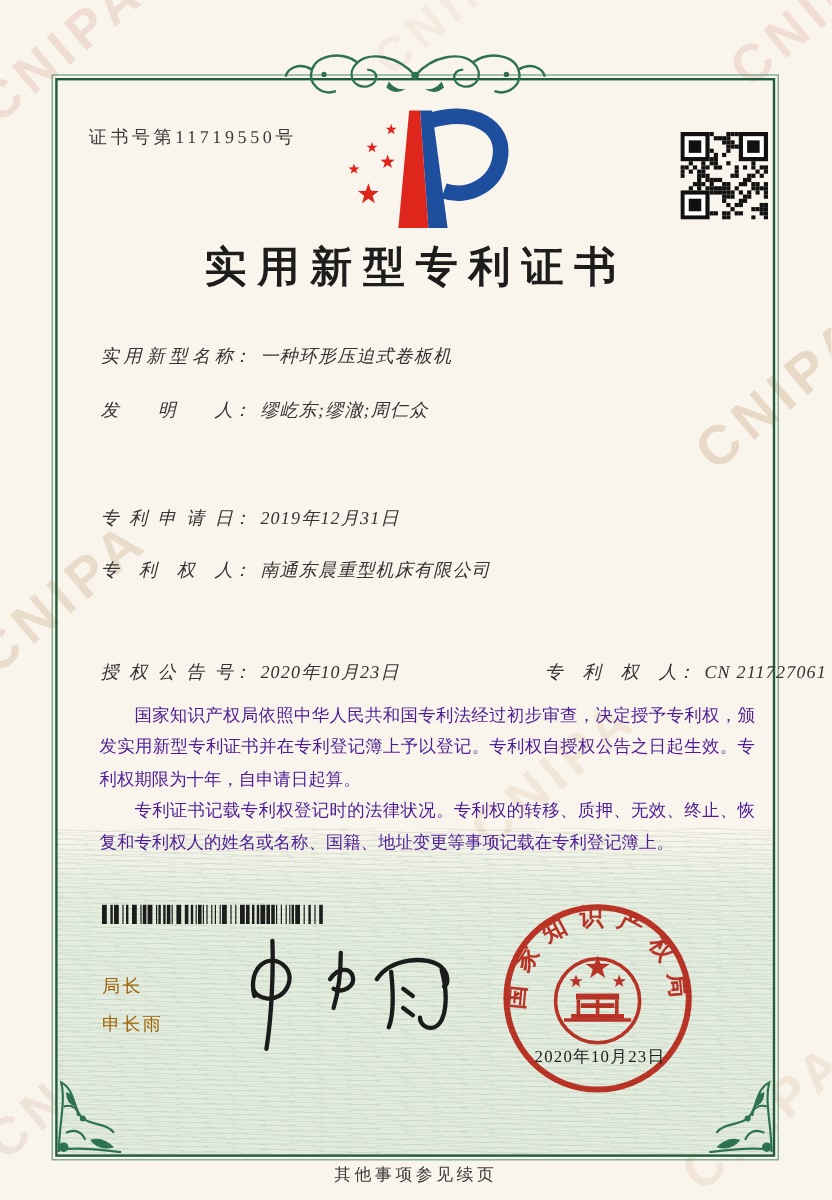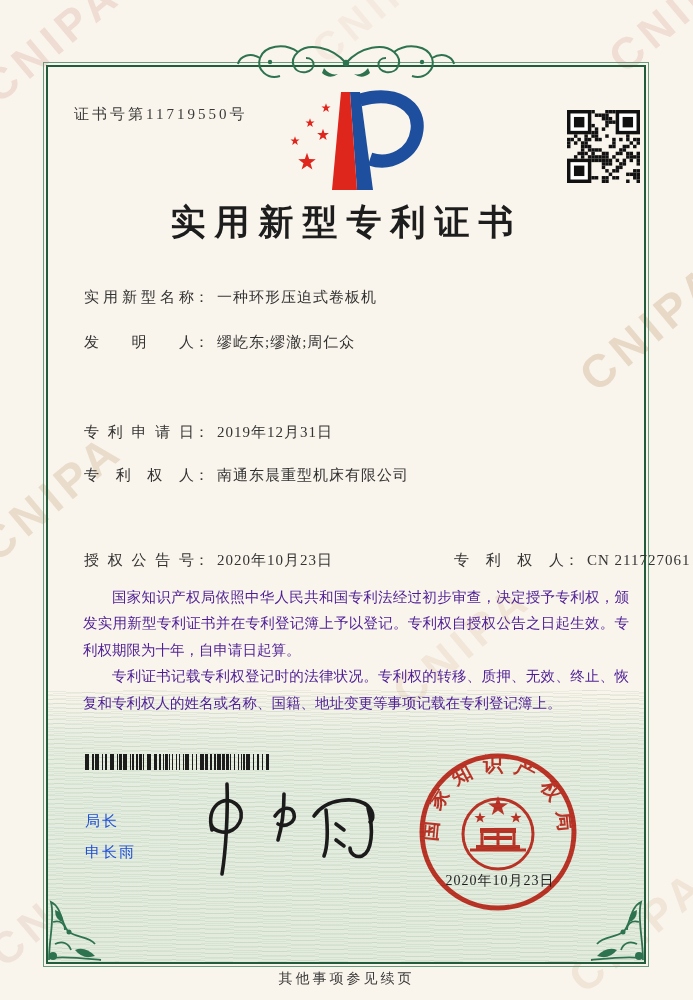--- a/index.html
+++ b/index.html
@@ -18,33 +18,33 @@
     background:
       repeating-linear-gradient(2deg, rgba(140,170,145,0.16) 0px, rgba(140,170,145,0.16) 1px, rgba(0,0,0,0) 1px, rgba(0,0,0,0) 4px),
       repeating-linear-gradient(-2deg, rgba(140,170,145,0.12) 0px, rgba(140,170,145,0.12) 1px, rgba(0,0,0,0) 1px, rgba(0,0,0,0) 5px),
       linear-gradient(180deg, rgba(228,237,223,0) 0%, rgba(228,237,223,0.85) 18%, #e3ecde 40%, #e2ebdc 100%);}
 
   .cert-no{position:absolute;left:74px;top:105px;font-size:15px;letter-spacing:3px;color:#3a3a3a;}
   .logo{position:absolute;left:280px;top:90px;width:145px;height:102px;}
   .qr{position:absolute;left:567px;top:110px;width:73px;height:73px;}
   .title{position:absolute;left:0;top:199px;width:693px;text-align:center;font-size:35px;font-weight:bold;letter-spacing:9px;color:#1d1d1d;}
 
-  .frow{position:absolute;left:84px;font-size:15px;color:#333;white-space:nowrap;}
+  .frow{position:absolute;left:84px;font-size:15px;color:#333;white-space:nowrap;font-style:italic;}
   .flabel{display:inline-block;width:110px;text-align:justify;text-align-last:justify;vertical-align:bottom;}
   .fcolon{display:inline-block;margin-right:8px;}
   .fvalue{letter-spacing:1px;}
   .grant-no{position:absolute;left:370px;top:0;}
 
   .paras{position:absolute;left:83px;top:584px;width:546px;font-size:14.5px;line-height:1.82;text-align:justify;color:#4c1d95;}
   .paras p{margin:0;text-indent:2em;}
 
   .barcode{position:absolute;left:85px;top:754px;width:185px;height:16px;display:flex;align-items:stretch;}
   .barcode div{background:#1c1c1c;height:100%;}
 
-  .sig-titles{position:absolute;left:85px;top:808px;font-size:15px;line-height:2.05;color:#1d4ed8;letter-spacing:2px;font-family:Liberation Mono, monospace;}
+  .sig-titles{position:absolute;left:85px;top:808px;font-size:15px;line-height:2.05;color:#a16207;letter-spacing:2px;}
   .sig-script{position:absolute;left:178px;top:772px;width:210px;height:110px;}
 
   .seal{position:absolute;left:416px;top:750px;width:164px;height:164px;opacity:0.92;mix-blend-mode:multiply;}
   .seal-date{position:absolute;left:422px;top:872px;width:156px;text-align:center;font-size:14px;letter-spacing:1px;color:#1d1d1d;}
 
   .page-info{position:absolute;left:43px;top:918px;width:604px;text-align:center;font-size:13px;letter-spacing:2px;color:#333;}
   .cont-note{position:absolute;left:0;top:970px;width:693px;text-align:center;font-size:14px;letter-spacing:3px;color:#3a3a3a;}
 
   .ornament-top{position:absolute;left:236px;top:38px;width:220px;height:50px;}
   .corner{position:absolute;width:62px;height:66px;}

